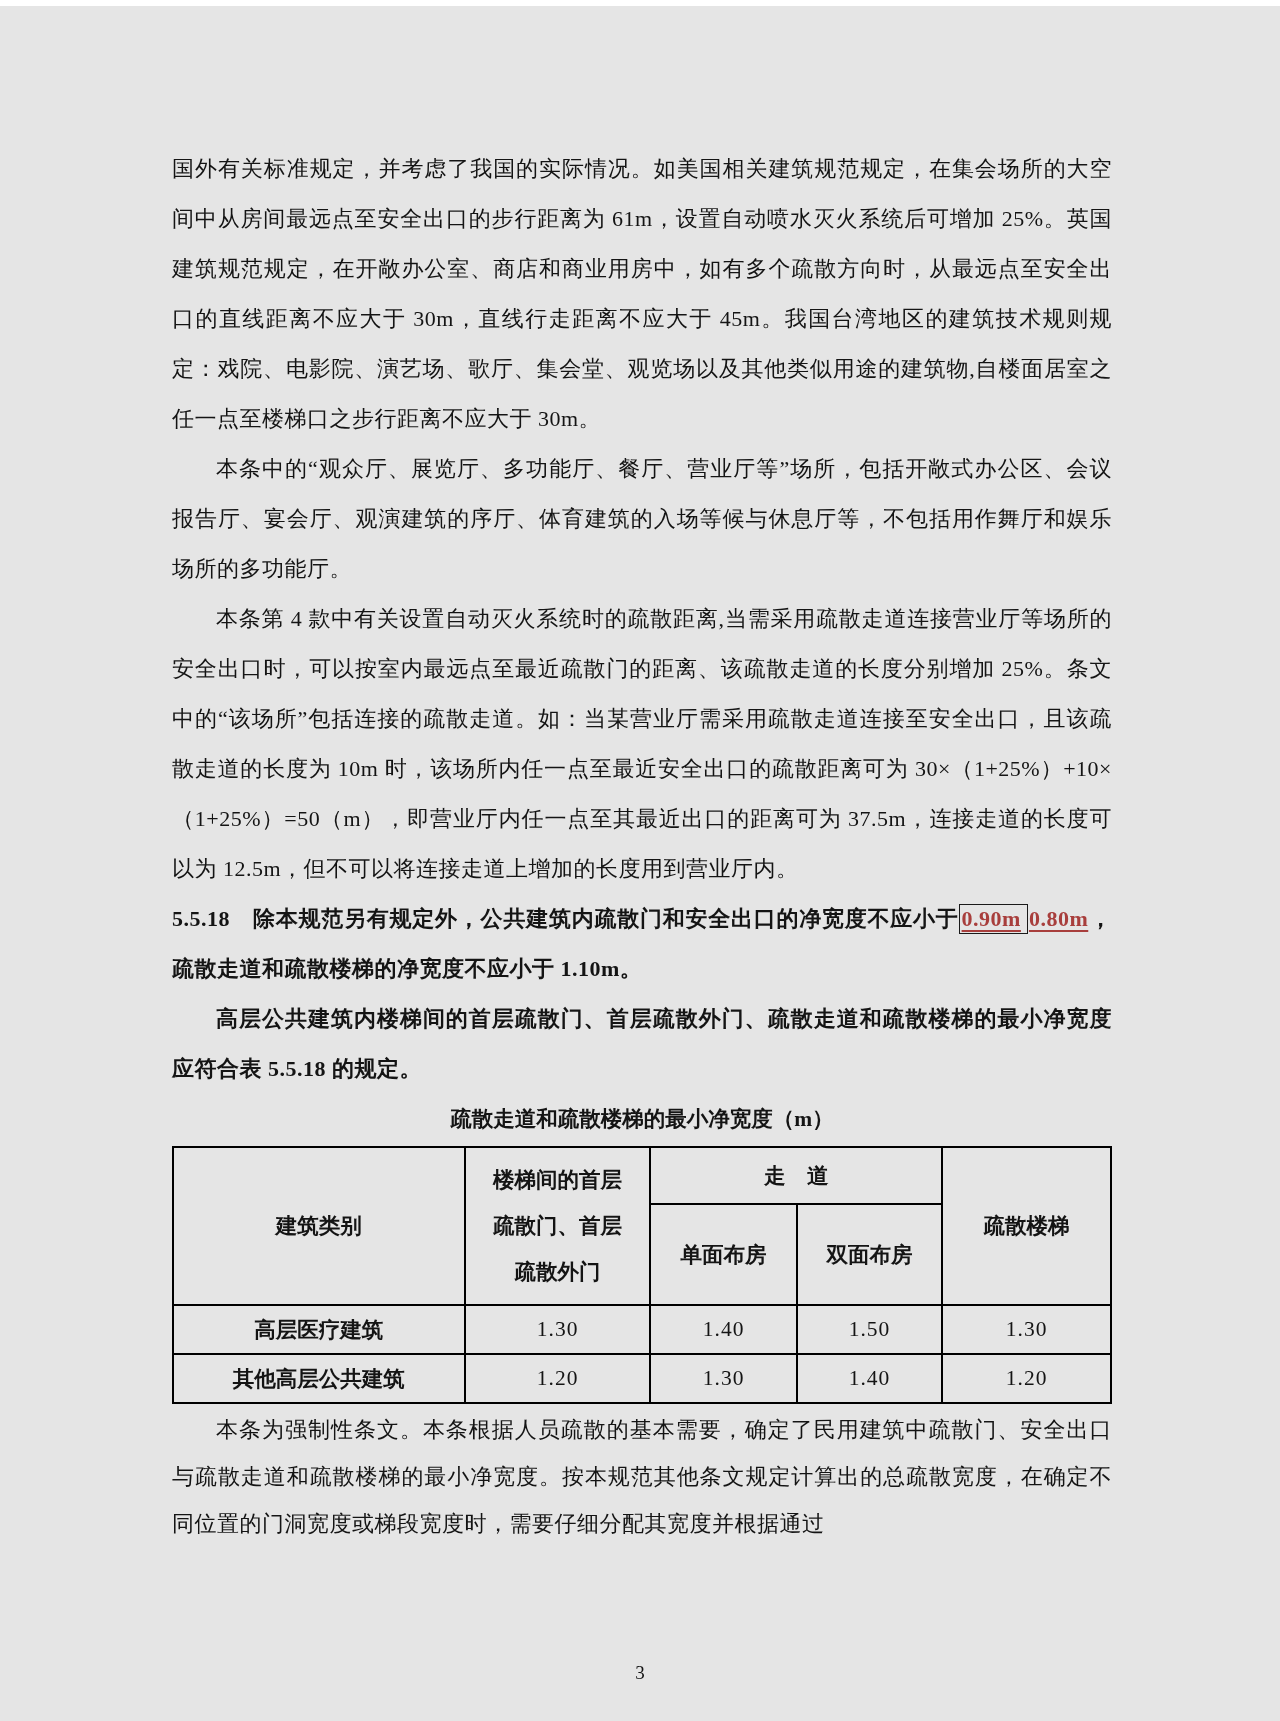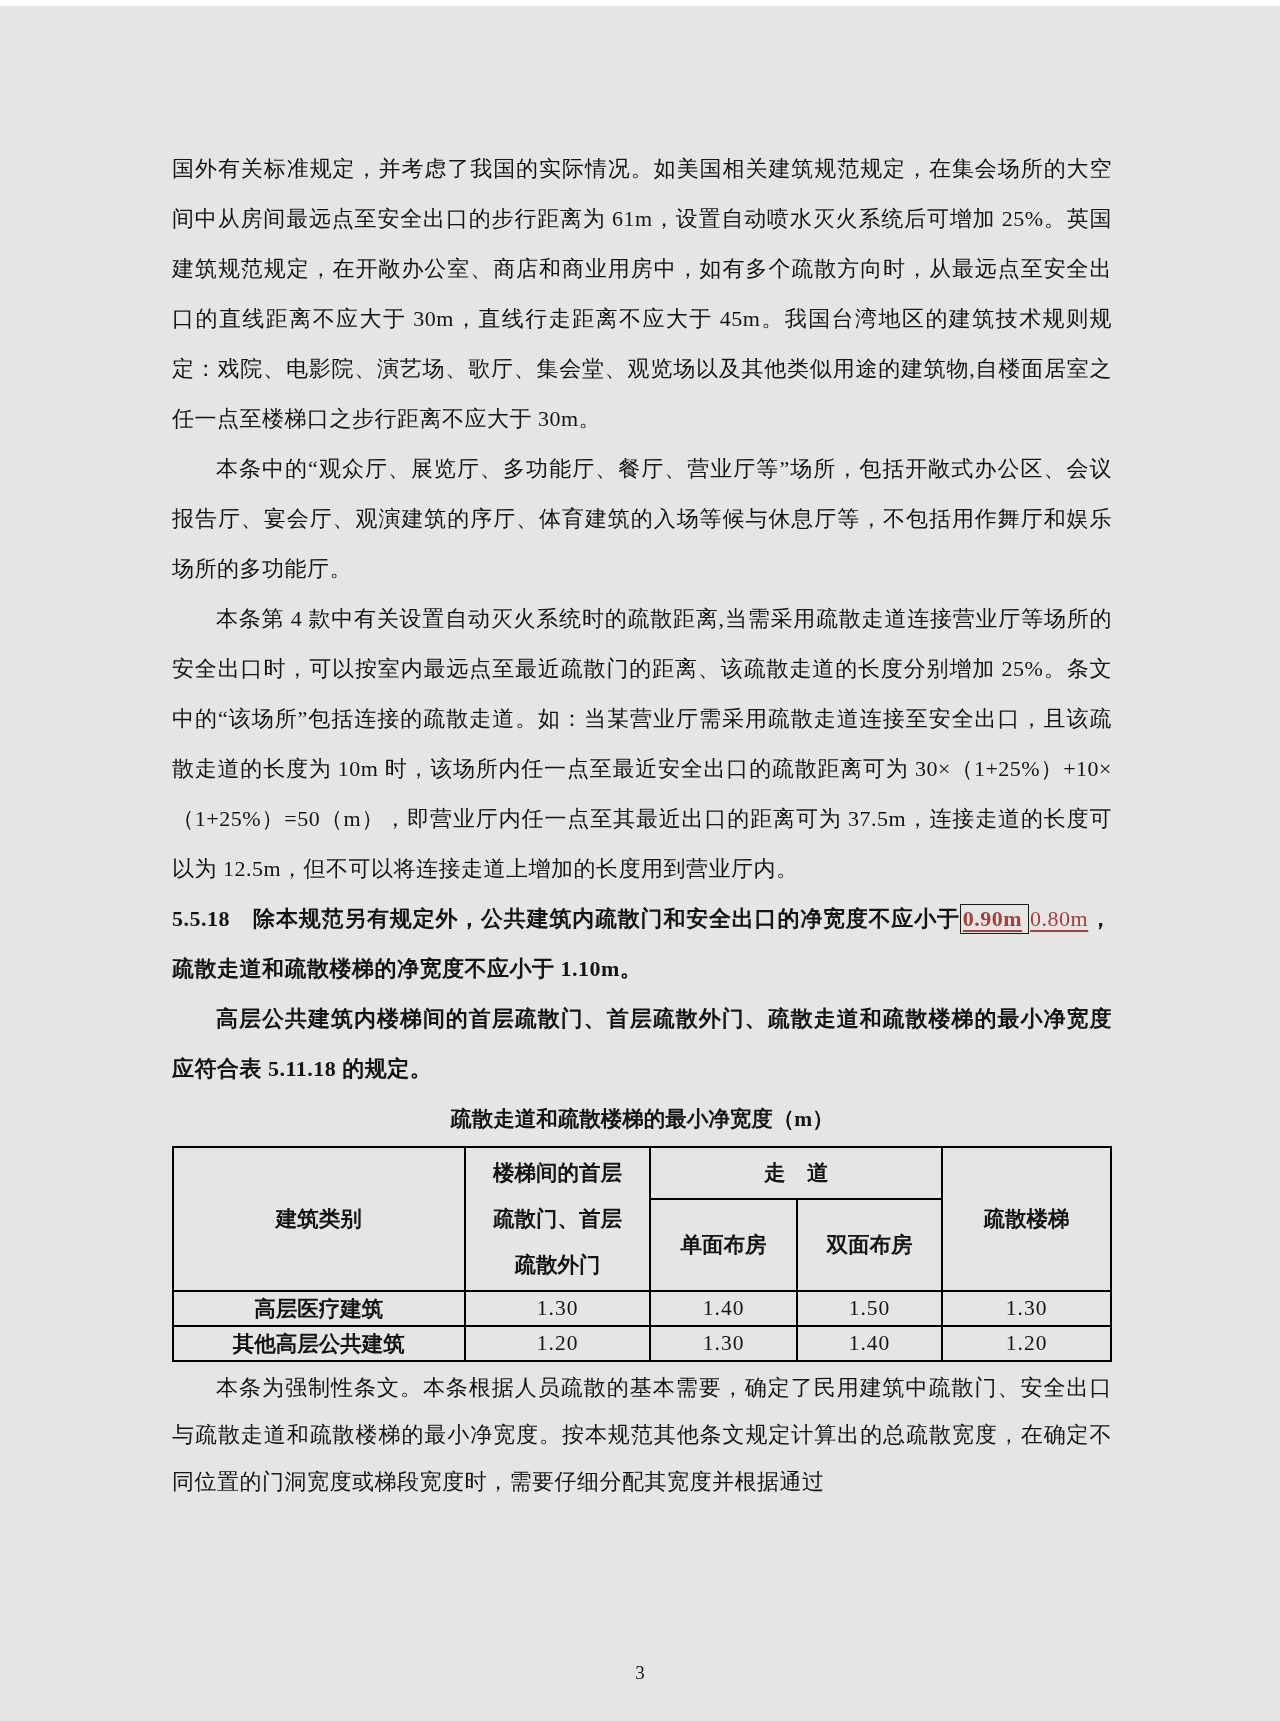--- a/index.html
+++ b/index.html
@@ -33,21 +33,21 @@
     color:#a83e3c;
     font-weight:bold;
     text-decoration:underline;
     text-decoration-thickness:1.5px;
     text-underline-offset:4px;
     border:1.5px solid #1a1a1a;
     padding:1px 6px 2px 2px;
   }
   .rev-new {
     color:#a83e3c;
-    font-weight:normal;
+    font-weight:bold;
     text-decoration:underline;
     text-decoration-thickness:1.5px;
     text-underline-offset:4px;
     padding:1px 1px 2px 1px;
   }
   .caption {
     margin:0;
     font-size:21.5px;
     line-height:50px;
     font-weight:bold;
@@ -57,21 +57,21 @@
     width:100%;
     border-collapse:collapse;
     table-layout:fixed;
     margin-top:2px;
   }
   table.spec td {
     border:2px solid #000000;
     text-align:center;
     vertical-align:middle;
     font-size:21.5px;
-    padding:0;
+    padding:9px;
   }
   td.hdr { font-weight:bold; line-height:30px; }
   td.cat { font-weight:bold; }
   td.num { font-weight:normal; font-size:21px; letter-spacing:1px; }
   .hdr-narrow {
     display:inline-block;
     width:140px;
     line-height:46px;
     font-weight:bold;
   }
@@ -102,21 +102,21 @@
   <div class="content">
 
     <p class="para">国外有关标准规定，并考虑了我国的实际情况。如美国相关建筑规范规定，在集会场所的大空间中从房间最远点至安全出口的步行距离为 61m，设置自动喷水灭火系统后可增加 25%。英国建筑规范规定，在开敞办公室、商店和商业用房中，如有多个疏散方向时，从最远点至安全出口的直线距离不应大于 30m，直线行走距离不应大于 45m。我国台湾地区的建筑技术规则规定：戏院、电影院、演艺场、歌厅、集会堂、观览场以及其他类似用途的建筑物,自楼面居室之任一点至楼梯口之步行距离不应大于 30m。</p>
 
     <p class="para indent">本条中的“观众厅、展览厅、多功能厅、餐厅、营业厅等”场所，包括开敞式办公区、会议报告厅、宴会厅、观演建筑的序厅、体育建筑的入场等候与休息厅等，不包括用作舞厅和娱乐场所的多功能厅。</p>
 
     <p class="para indent">本条第 4 款中有关设置自动灭火系统时的疏散距离,当需采用疏散走道连接营业厅等场所的安全出口时，可以按室内最远点至最近疏散门的距离、该疏散走道的长度分别增加 25%。条文中的“该场所”包括连接的疏散走道。如：当某营业厅需采用疏散走道连接至安全出口，且该疏散走道的长度为 10m 时，该场所内任一点至最近安全出口的疏散距离可为 30×（1+25%）+10×（1+25%）=50（m），即营业厅内任一点至其最近出口的距离可为 37.5m，连接走道的长度可以为 12.5m，但不可以将连接走道上增加的长度用到营业厅内。</p>
 
     <p class="para bold"><span>5.5.18　除本规范另有规定外，公共建筑内疏散门和安全出口的净宽度不应小于</span><span class="rev-old">0.90m</span><span class="rev-new">0.80m</span><span>，疏散走道和疏散楼梯的净宽度不应小于 1.10m。</span></p>
 
-    <p class="para indent bold">高层公共建筑内楼梯间的首层疏散门、首层疏散外门、疏散走道和疏散楼梯的最小净宽度应符合表 5.11.18 的规定。</p>
+    <p class="para indent bold">高层公共建筑内楼梯间的首层疏散门、首层疏散外门、疏散走道和疏散楼梯的最小净宽度应符合表 5.5.18 的规定。</p>
 
     <div class="caption">疏散走道和疏散楼梯的最小净宽度（m）</div>
 
     <table class="spec">
       <colgroup>
         <col style="width:31.1%">
         <col style="width:19.8%">
         <col style="width:15.6%">
         <col style="width:15.5%">
         <col style="width:18.0%">

